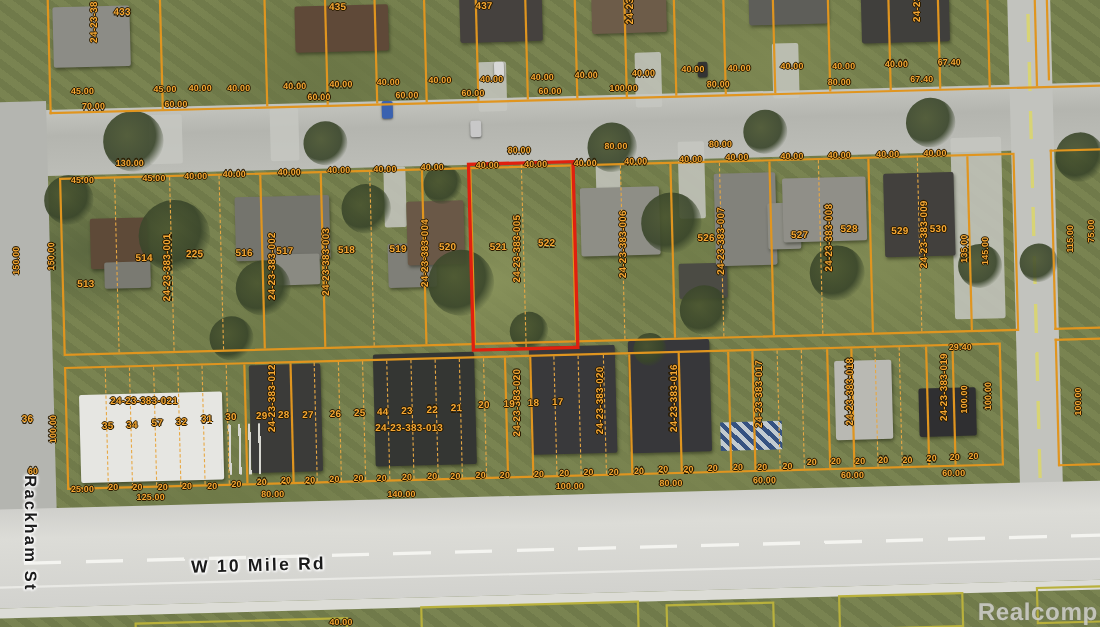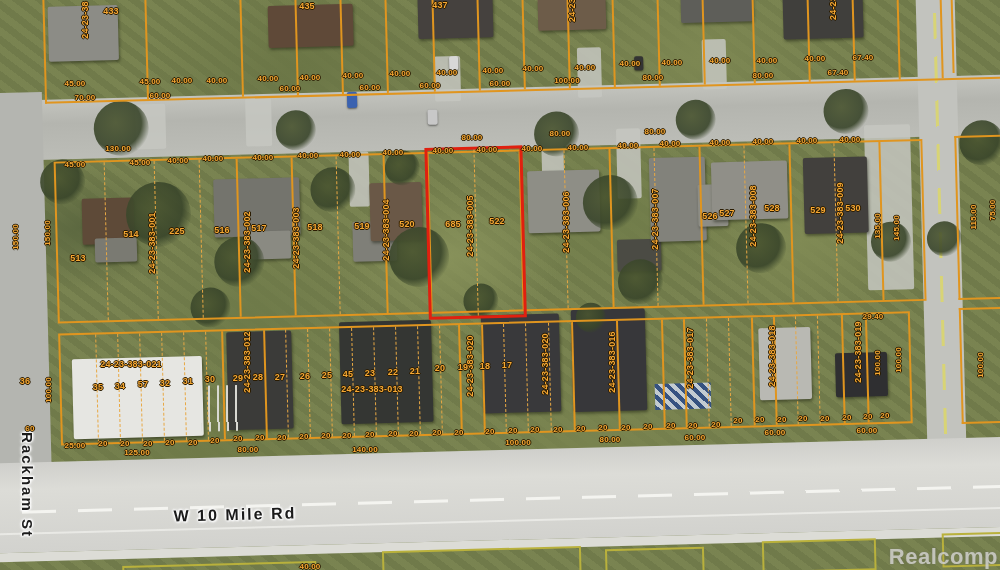--- a/index.html
+++ b/index.html
@@ -270,40 +270,40 @@
       <span class="olabel pid v" style="left: 572px; top: 10px;">24-23</span>
       <span class="olabel pid v" style="left: 833px; top: 8px;">24-23</span>
       <span class="olabel lot" style="left: 78px; top: 258px;">513</span>
       <span class="olabel lot" style="left: 131px; top: 234px;">514</span>
       <span class="olabel lot" style="left: 177px; top: 231px;">225</span>
       <span class="olabel lot" style="left: 222px; top: 230px;">516</span>
       <span class="olabel lot" style="left: 259px; top: 228px;">517</span>
       <span class="olabel lot" style="left: 315px; top: 227px;">518</span>
       <span class="olabel lot" style="left: 362px; top: 226px;">519</span>
       <span class="olabel lot" style="left: 407px; top: 224px;">520</span>
-      <span class="olabel lot" style="left: 453px; top: 224px;">685</span>
+      <span class="olabel lot" style="left: 453px; top: 224px;">521</span>
       <span class="olabel lot" style="left: 497px; top: 221px;">522</span>
-      <span class="olabel lot" style="left: 710px; top: 216px;">526</span>
+      <span class="olabel lot" style="left: 642px; top: 216px;">526</span>
       <span class="olabel lot" style="left: 727px; top: 213px;">527</span>
       <span class="olabel lot" style="left: 772px; top: 208px;">528</span>
       <span class="olabel lot" style="left: 818px; top: 210px;">529</span>
       <span class="olabel lot" style="left: 853px; top: 208px;">530</span>
       <span class="olabel lot" style="left: 25px; top: 381px;">36</span>
       <span class="olabel lot" style="left: 98px; top: 387px;">35</span>
       <span class="olabel lot" style="left: 120px; top: 386px;">34</span>
       <span class="olabel lot" style="left: 143px; top: 384px;">57</span>
       <span class="olabel lot" style="left: 165px; top: 383px;">32</span>
       <span class="olabel lot" style="left: 188px; top: 381px;">31</span>
       <span class="olabel lot" style="left: 210px; top: 379px;">30</span>
       <span class="olabel lot" style="left: 238px; top: 378px;">29</span>
       <span class="olabel lot" style="left: 258px; top: 377px;">28</span>
       <span class="olabel lot" style="left: 280px; top: 377px; text-align: right;">27</span>
       <span class="olabel lot" style="left: 305px; top: 376px;">26</span>
       <span class="olabel lot" style="left: 327px; top: 375px;">25</span>
-      <span class="olabel lot" style="left: 348px; top: 374px;">45</span>
+      <span class="olabel lot" style="left: 348px; top: 374px;">44</span>
       <span class="olabel lot" style="left: 370px; top: 373px;">23</span>
       <span class="olabel lot" style="left: 393px; top: 372px;">22</span>
       <span class="olabel lot" style="left: 415px; top: 371px;">21</span>
       <span class="olabel lot" style="left: 440px; top: 368px;">20</span>
       <span class="olabel lot" style="left: 463px; top: 367px;">19</span>
       <span class="olabel lot" style="left: 485px; top: 366px;">18</span>
       <span class="olabel lot" style="left: 507px; top: 365px;">17</span>
       <span class="olabel house" style="left: 111px; top: 11px;">433</span>
       <span class="olabel house" style="left: 307px; top: 6px;">435</span>
       <span class="olabel house" style="left: 440px; top: 5px;">437</span>

